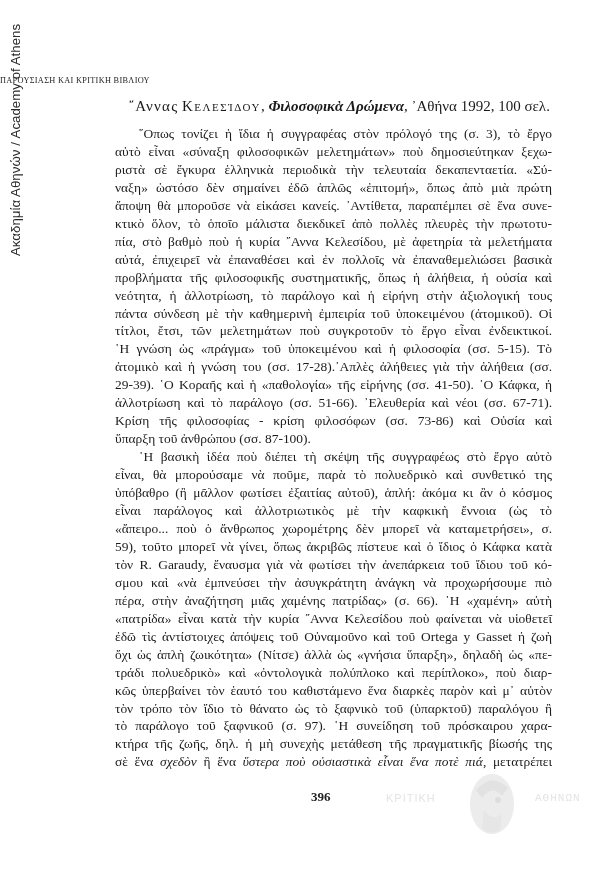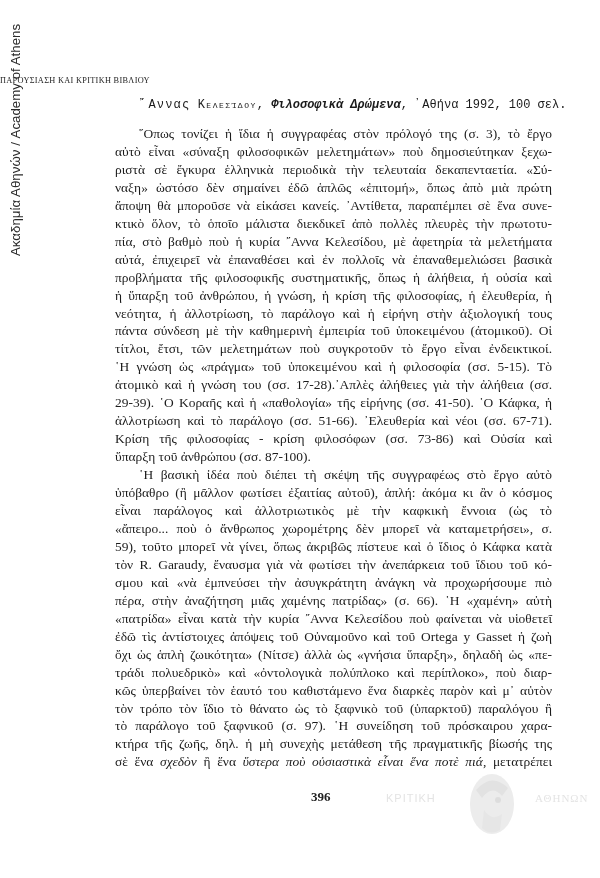--- a/index.html
+++ b/index.html
@@ -20,23 +20,23 @@
     font-family: "Liberation Sans", "DejaVu Sans", sans-serif;
     font-size: 13.3px; color: #2a2a2a;
   }
   .running-head {
     position: absolute; left: 0; right: 0; top: 76px;
     text-align: left;
     font-family: "Liberation Serif", serif;
     font-size: 8.3px; letter-spacing: 0.3px; color: #222;
   }
   .book-title {
-    position: absolute; left: 140px; top: 98px;
-    font-family: Liberation Mono, monospace;
-    font-size: 12px; white-space: nowrap; color: #1a1a1a;
+    position: absolute; left: 129px; top: 98px;
+    font-family: Liberation Serif, serif;
+    font-size: 15px; white-space: nowrap; color: #1a1a1a;
   }
   .book-title .author { letter-spacing: 1.2px; }
   .book-title .author-caps { font-variant: small-caps; letter-spacing: 1.5px; }
   .book-title .ital { font-style: italic; font-weight: bold; }
   .body-text {
     position: absolute; left: 115px; top: 125px; width: 437px;
     font-family: "Liberation Serif", serif;
     font-size: 13.45px; line-height: 17.95px;
     text-align: justify; color: #1b1b1b;
   }
@@ -52,21 +52,21 @@
   .watermark {
     position: absolute; top: 770px; left: 340px; width: 260px; height: 70px;
   }
   .wm-left {
     position: absolute; left: 46px; top: 22px;
     font-family: "Liberation Sans", sans-serif; font-size: 11px;
     letter-spacing: 1px; color: #e4e4e4;
   }
   .wm-right {
     position: absolute; left: 195px; top: 22px;
-    font-family: Liberation Serif, serif; font-size: 11px;
+    font-family: Liberation Mono, monospace; font-size: 11px;
     letter-spacing: 1px; color: #e4e4e4;
   }
   .wm-head {
     position: absolute; left: 122px; top: 0; width: 60px; height: 70px;
   }
 </style>
 </head>
 <body>
 
 <div class="side-label">
@@ -83,31 +83,31 @@
 <div class="body-text" id="body-text">
     <span class="line indent">῞Οπως τονίζει ἡ ἴδια ἡ συγγραφέας στὸν πρόλογό της (σ. 3), τὸ ἔργο</span>
     <span class="line">αὐτὸ εἶναι «σύναξη φιλοσοφικῶν μελετημάτων» ποὺ δημοσιεύτηκαν ξεχω-</span>
     <span class="line">ριστὰ σὲ ἔγκυρα ἑλληνικὰ περιοδικὰ τὴν τελευταία δεκαπενταετία. «Σύ-</span>
     <span class="line">ναξη» ὡστόσο δὲν σημαίνει ἐδῶ ἁπλῶς «ἐπιτομή», ὅπως ἀπὸ μιὰ πρώτη</span>
     <span class="line">ἄποψη θὰ μποροῦσε νὰ εἰκάσει κανείς. ᾿Αντίθετα, παραπέμπει σὲ ἕνα συνε-</span>
     <span class="line">κτικὸ ὅλον, τὸ ὁποῖο μάλιστα διεκδικεῖ ἀπὸ πολλὲς πλευρὲς τὴν πρωτοτυ-</span>
     <span class="line">πία, στὸ βαθμὸ ποὺ ἡ κυρία ῎Αννα Κελεσίδου, μὲ ἀφετηρία τὰ μελετήματα</span>
     <span class="line">αὐτά, ἐπιχειρεῖ νὰ ἐπαναθέσει καὶ ἐν πολλοῖς νὰ ἐπαναθεμελιώσει βασικὰ</span>
     <span class="line">προβλήματα τῆς φιλοσοφικῆς συστηματικῆς, ὅπως ἡ ἀλήθεια, ἡ οὐσία καὶ</span>
-    <span class="line">ἡ ὕπαρξη τοῦ ἀνθρώπου, ἡ γνώση, ἡ κρίση τῆς φιλοσοφίας, ἡ ἐλευθερία, ἡ</span>
     <span class="line">νεότητα, ἡ ἀλλοτρίωση, τὸ παράλογο καὶ ἡ εἰρήνη στὴν ἀξιολογική τους</span>
     <span class="line">πάντα σύνδεση μὲ τὴν καθημερινὴ ἐμπειρία τοῦ ὑποκειμένου (ἀτομικοῦ). Οἱ</span>
     <span class="line">τίτλοι, ἔτσι, τῶν μελετημάτων ποὺ συγκροτοῦν τὸ ἔργο εἶναι ἐνδεικτικοί.</span>
     <span class="line">῾Η γνώση ὡς «πράγμα» τοῦ ὑποκειμένου καὶ ἡ φιλοσοφία (σσ. 5-15). Τὸ</span>
     <span class="line">ἀτομικὸ καὶ ἡ γνώση του (σσ. 17-28).᾿Απλὲς ἀλήθειες γιὰ τὴν ἀλήθεια (σσ.</span>
     <span class="line">29-39). ῾Ο Κοραῆς καὶ ἡ «παθολογία» τῆς εἰρήνης (σσ. 41-50). ῾Ο Κάφκα, ἡ</span>
     <span class="line">ἀλλοτρίωση καὶ τὸ παράλογο (σσ. 51-66). ᾿Ελευθερία καὶ νέοι (σσ. 67-71).</span>
     <span class="line">Κρίση τῆς φιλοσοφίας - κρίση φιλοσόφων (σσ. 73-86) καὶ Οὐσία καὶ</span>
     <span class="line last">ὕπαρξη τοῦ ἀνθρώπου (σσ. 87-100).</span>
     <span class="line indent">῾Η βασικὴ ἰδέα ποὺ διέπει τὴ σκέψη τῆς συγγραφέως στὸ ἔργο αὐτὸ</span>
+    <span class="line">εἶναι, θὰ μπορούσαμε νὰ ποῦμε, παρὰ τὸ πολυεδρικὸ καὶ συνθετικό της</span>
     <span class="line">ὑπόβαθρο (ἢ μᾶλλον φωτίσει ἐξαιτίας αὐτοῦ), ἁπλή: ἀκόμα κι ἂν ὁ κόσμος</span>
     <span class="line">εἶναι παράλογος καὶ ἀλλοτριωτικὸς μὲ τὴν καφκικὴ ἔννοια (ὡς τὸ</span>
     <span class="line">«ἄπειρο... ποὺ ὁ ἄνθρωπος χωρομέτρης δὲν μπορεῖ νὰ καταμετρήσει», σ.</span>
     <span class="line">59), τοῦτο μπορεῖ νὰ γίνει, ὅπως ἀκριβῶς πίστευε καὶ ὁ ἴδιος ὁ Κάφκα κατὰ</span>
     <span class="line">τὸν R. Garaudy, ἔναυσμα γιὰ νὰ φωτίσει τὴν ἀνεπάρκεια τοῦ ἴδιου τοῦ κό-</span>
     <span class="line">σμου καὶ «νὰ ἐμπνεύσει τὴν ἀσυγκράτητη ἀνάγκη νὰ προχωρήσουμε πιὸ</span>
     <span class="line">πέρα, στὴν ἀναζήτηση μιᾶς χαμένης πατρίδας» (σ. 66). ῾Η «χαμένη» αὐτὴ</span>
     <span class="line">«πατρίδα» εἶναι κατὰ τὴν κυρία ῎Αννα Κελεσίδου ποὺ φαίνεται νὰ υἱοθετεῖ</span>
     <span class="line">ἐδῶ τὶς ἀντίστοιχες ἀπόψεις τοῦ Οὐναμοῦνο καὶ τοῦ Ortega y Gasset ἡ ζωὴ</span>
     <span class="line">ὄχι ὡς ἁπλὴ ζωικότητα» (Νίτσε) ἀλλὰ ὡς «γνήσια ὕπαρξη», δηλαδὴ ὡς «πε-</span>

